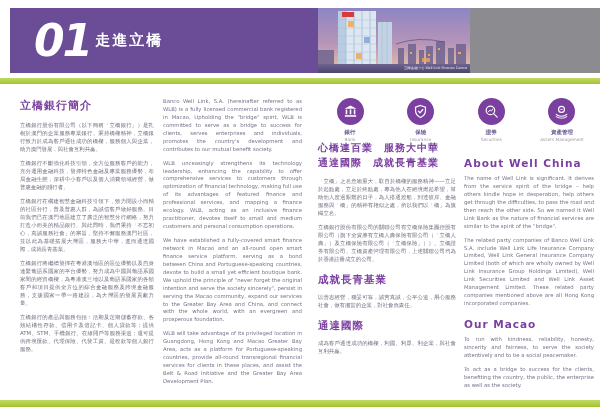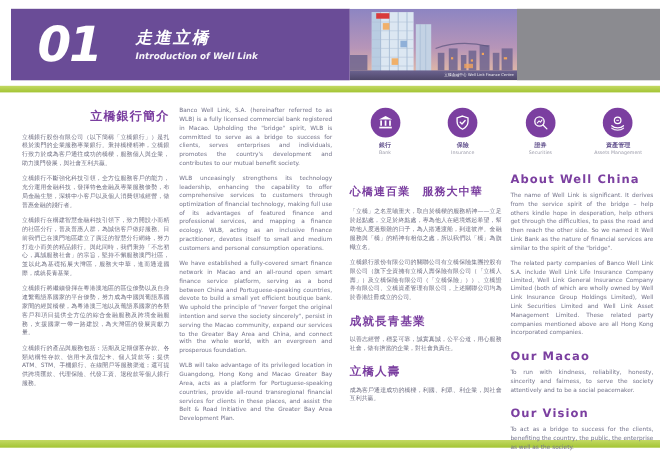--- a/index.html
+++ b/index.html
@@ -4,59 +4,58 @@
 <style>
   html,body{margin:0;padding:0;background:#e9e9e9;}
   .page{
     position:relative;width:600px;height:413px;background:#ffffff;
     font-family:"DejaVu Sans","Liberation Sans",sans-serif;
     overflow:hidden;margin:0 auto;padding-left:20px;
   }
   
   .header{position:absolute;left:10px;top:8px;width:308px;height:65px;background:#6a4c97;display:flex;align-items:center;}
   .header-number{font-size:44px;font-weight:bold;font-style:italic;color:#ffffff;line-height:1;margin-left:24px;letter-spacing:-2px;}
-  .header-titles{margin-left:32px;color:#ffffff;font-style:italic;}
+  .header-titles{margin-left:4px;color:#ffffff;}
   .header-title-zh{font-size:15px;font-weight:bold;letter-spacing:2px;}
   .header-title-en{font-size:8px;font-weight:bold;margin-top:3px;opacity:.95;}
   .photo{position:absolute;left:318px;top:8px;width:152px;height:65px;}
   .gray-block{position:absolute;left:470px;top:8px;width:130px;height:65px;background:#8b8b90;}
   .stripe-top{position:absolute;left:0;top:78px;width:600px;height:6px;background:linear-gradient(#c3d964,#a3c433);}
   .stripe-bottom{position:absolute;left:0;top:400px;width:600px;height:7px;background:linear-gradient(#c3d964,#a3c433);}
   
   .col{position:absolute;top:98px;}
   .col1{left:20px;width:134px;}
   .col2{left:163px;width:139px;}
-  .h-purple{color:#7b3fa0;font-weight:bold;font-size:11px;letter-spacing:1px;margin:0 0 8px 0;text-align:right;}
+  .h-purple{color:#7b3fa0;font-weight:bold;font-size:11px;letter-spacing:1px;margin:0 0 8px 0;}
   .h-green{color:#76ad3f;font-weight:bold;font-size:9.5px;margin:0 0 7px 0;}
   .h-sub{color:#7b3fa0;font-weight:bold;font-size:10.5px;margin:10px 0 6px 0;letter-spacing:1px;}
   .body-zh{font-size:5.4px;line-height:1.48;color:#6f6f82;text-align:justify;margin:0 0 6px 0;}
   .body-en{font-size:5.3px;line-height:1.5;color:#73738a;text-align:justify;margin:0 0 6px 0;}
   
   .icons-row{position:absolute;left:318px;top:98px;width:276px;display:flex;justify-content:space-between;}
   .icon-item{width:64px;display:flex;flex-direction:column;align-items:center;}
   .icon-circle{width:27px;height:27px;border-radius:50%;background:#7b3fa0;display:flex;align-items:center;justify-content:center;}
   .icon-circle svg{width:17px;height:17px;}
   .icon-zh{font-size:5.5px;color:#6a5a93;margin-top:4px;font-weight:bold;}
   .icon-en{font-size:4.3px;color:#9a9aa8;margin-top:1px;}
   
-  .col3{position:absolute;left:318px;top:167px;width:138px;}
+  .col3{position:absolute;left:318px;top:140px;width:138px;}
   .col4{position:absolute;left:464px;top:157px;width:130px;}
   .slogan{color:#7b3fa0;font-weight:bold;font-size:10px;line-height:1.5;letter-spacing:1px;margin:0 0 7px 0;}
   .photo-caption{position:absolute;right:3px;bottom:3px;font-size:3.4px;color:#ffffff;opacity:.9;}
 </style>
 </head>
 <body>
 
 <div class="page">
 
   <div class="header">
     <div class="header-number">01</div>
     <div class="header-titles">
       <div class="header-title-zh">走進立橋</div>
-      <div class="header-title-en">Introduction of Well Link</div>
     </div>
   </div>
 
   <div class="photo">
     <svg width="152" height="65" viewBox="0 0 152 65">
       <defs>
         <linearGradient id="sky" x1="0" y1="0" x2="0" y2="1">
           <stop offset="0" stop-color="#8d85c2"></stop>
           <stop offset="0.55" stop-color="#b795b8"></stop>
           <stop offset="1" stop-color="#eec3a0"></stop>
@@ -189,32 +188,32 @@
         </svg>
       </div>
       <div class="icon-zh">資產管理</div>
       <div class="icon-en">Assets Management</div>
     </div>
   </div>
 
   <div class="col3">
     <div class="slogan">
       <div>心橋連百業　服務大中華</div>
+      <div>通達國際　成就長青基業</div>
     </div>
     <p class="body-zh">「立橋」之名意喻重大，取自於橋樑的服務精神——立足於起點處，立足於終點處，專為他人在絕境燃起希望，幫助他人度過艱難的日子，為人搭通渡船，到達彼岸。金融服務與「橋」的精神有相似之處，所以我們以「橋」為旗幟立名。</p>
     <p class="body-zh">立橋銀行股份有限公司的關聯公司有立橋保險集團控股有限公司（旗下全資擁有立橋人壽保險有限公司（「立橋人壽」）及立橋保險有限公司（「立橋保險」））、立橋證券有限公司、立橋資產管理有限公司，上述關聯公司均為於香港註冊成立的公司。</p>
     <div class="h-sub">成就長青基業</div>
     <p class="body-zh">以善志經營，穩妥可靠，誠實真誠，公平公道，用心服務社會，做有擔當的企業，對社會負責任。</p>
-    <div class="h-sub">立橋人壽</div>
+    <div class="h-sub">通達國際</div>
     <p class="body-zh">成為客戶通達成功的橋樑，利國、利眾、利企業，與社會互利共贏。</p>
   </div>
 
   <div class="col4">
     <div class="h-sub" style="margin-top:0;">About Well China</div>
     <p class="body-en">The name of Well Link is significant. It derives from the service spirit of the bridge – help others kindle hope in desperation, help others get through the difficulties, to pass the road and then reach the other side. So we named it Well Link Bank as the nature of financial services are similar to the spirit of the "bridge".</p>
     <p class="body-en">The related party companies of Banco Well Link S.A. include Well Link Life Insurance Company Limited, Well Link General Insurance Company Limited (both of which are wholly owned by Well Link Insurance Group Holdings Limited), Well Link Securities Limited and Well Link Asset Management Limited. These related party companies mentioned above are all Hong Kong incorporated companies.</p>
     <div class="h-sub">Our Macao</div>
     <p class="body-en">To run with kindness, reliability, honesty, sincerity and fairness, to serve the society attentively and to be a social peacemaker.</p>
-    <div class="h-sub">Our Vision</div>
     <p class="body-en">To act as a bridge to success for the clients, benefiting the country, the public, the enterprise as well as the society.</p>
   </div>
 
 </div>
 
 </body></html>

